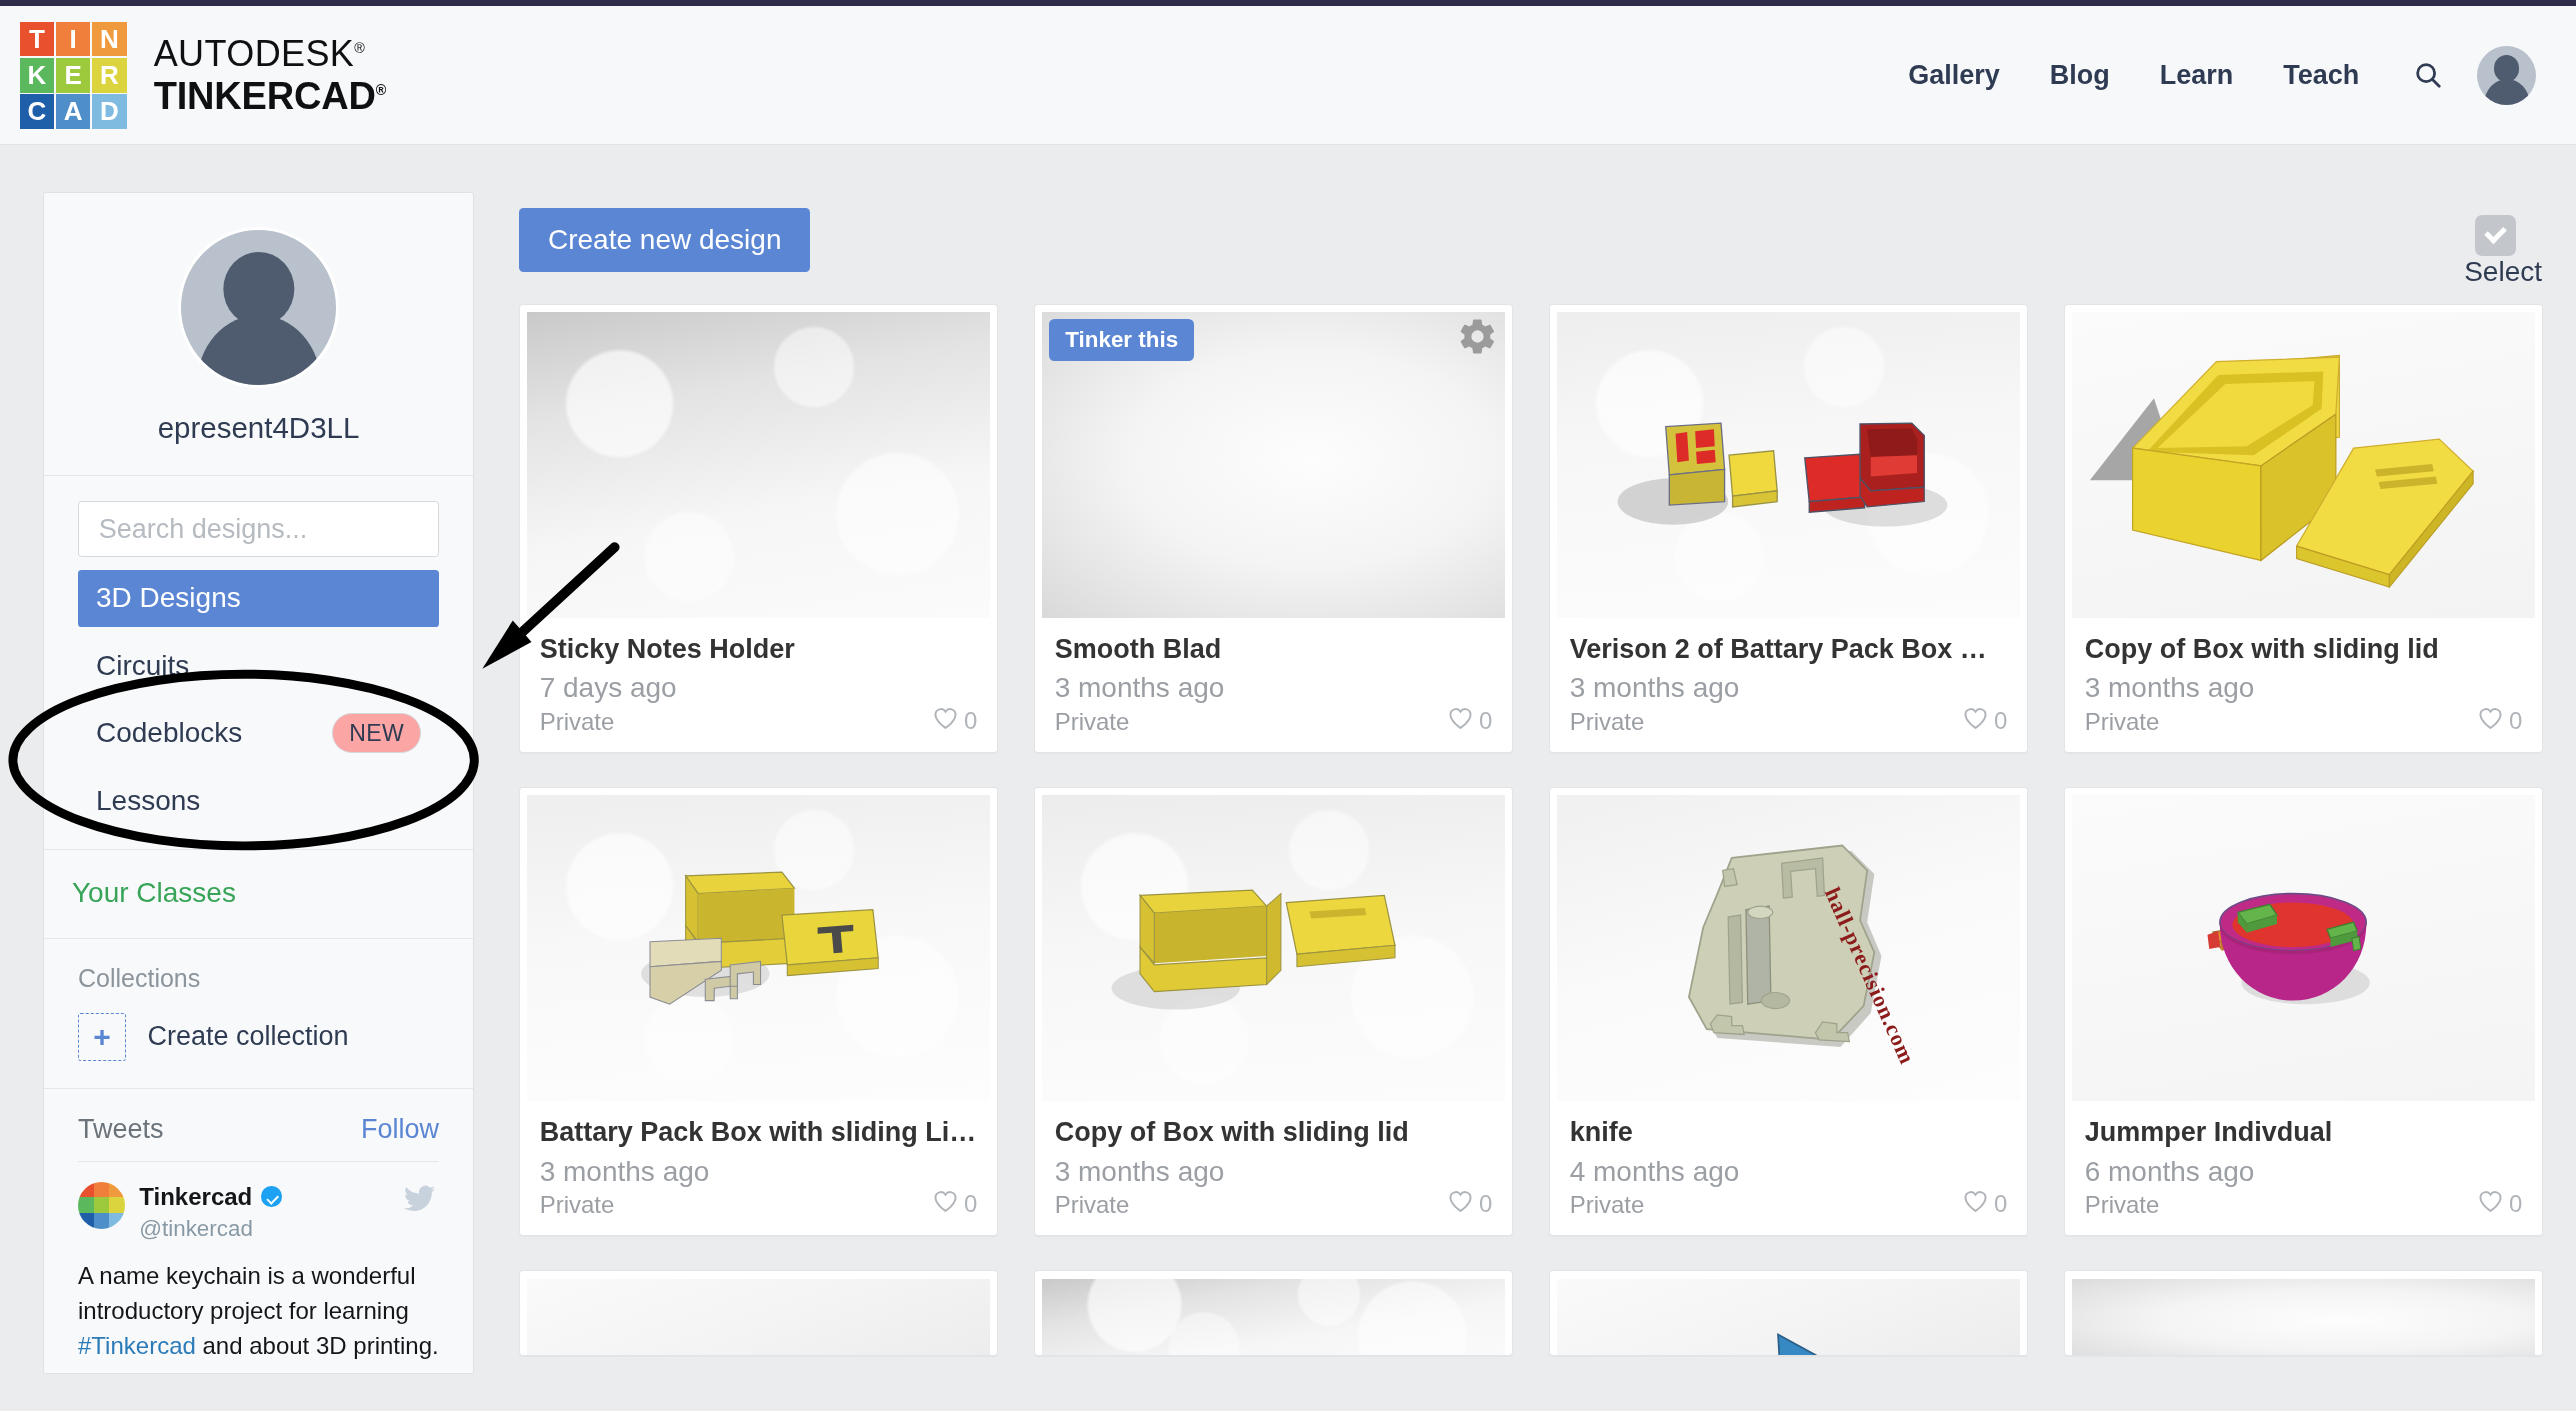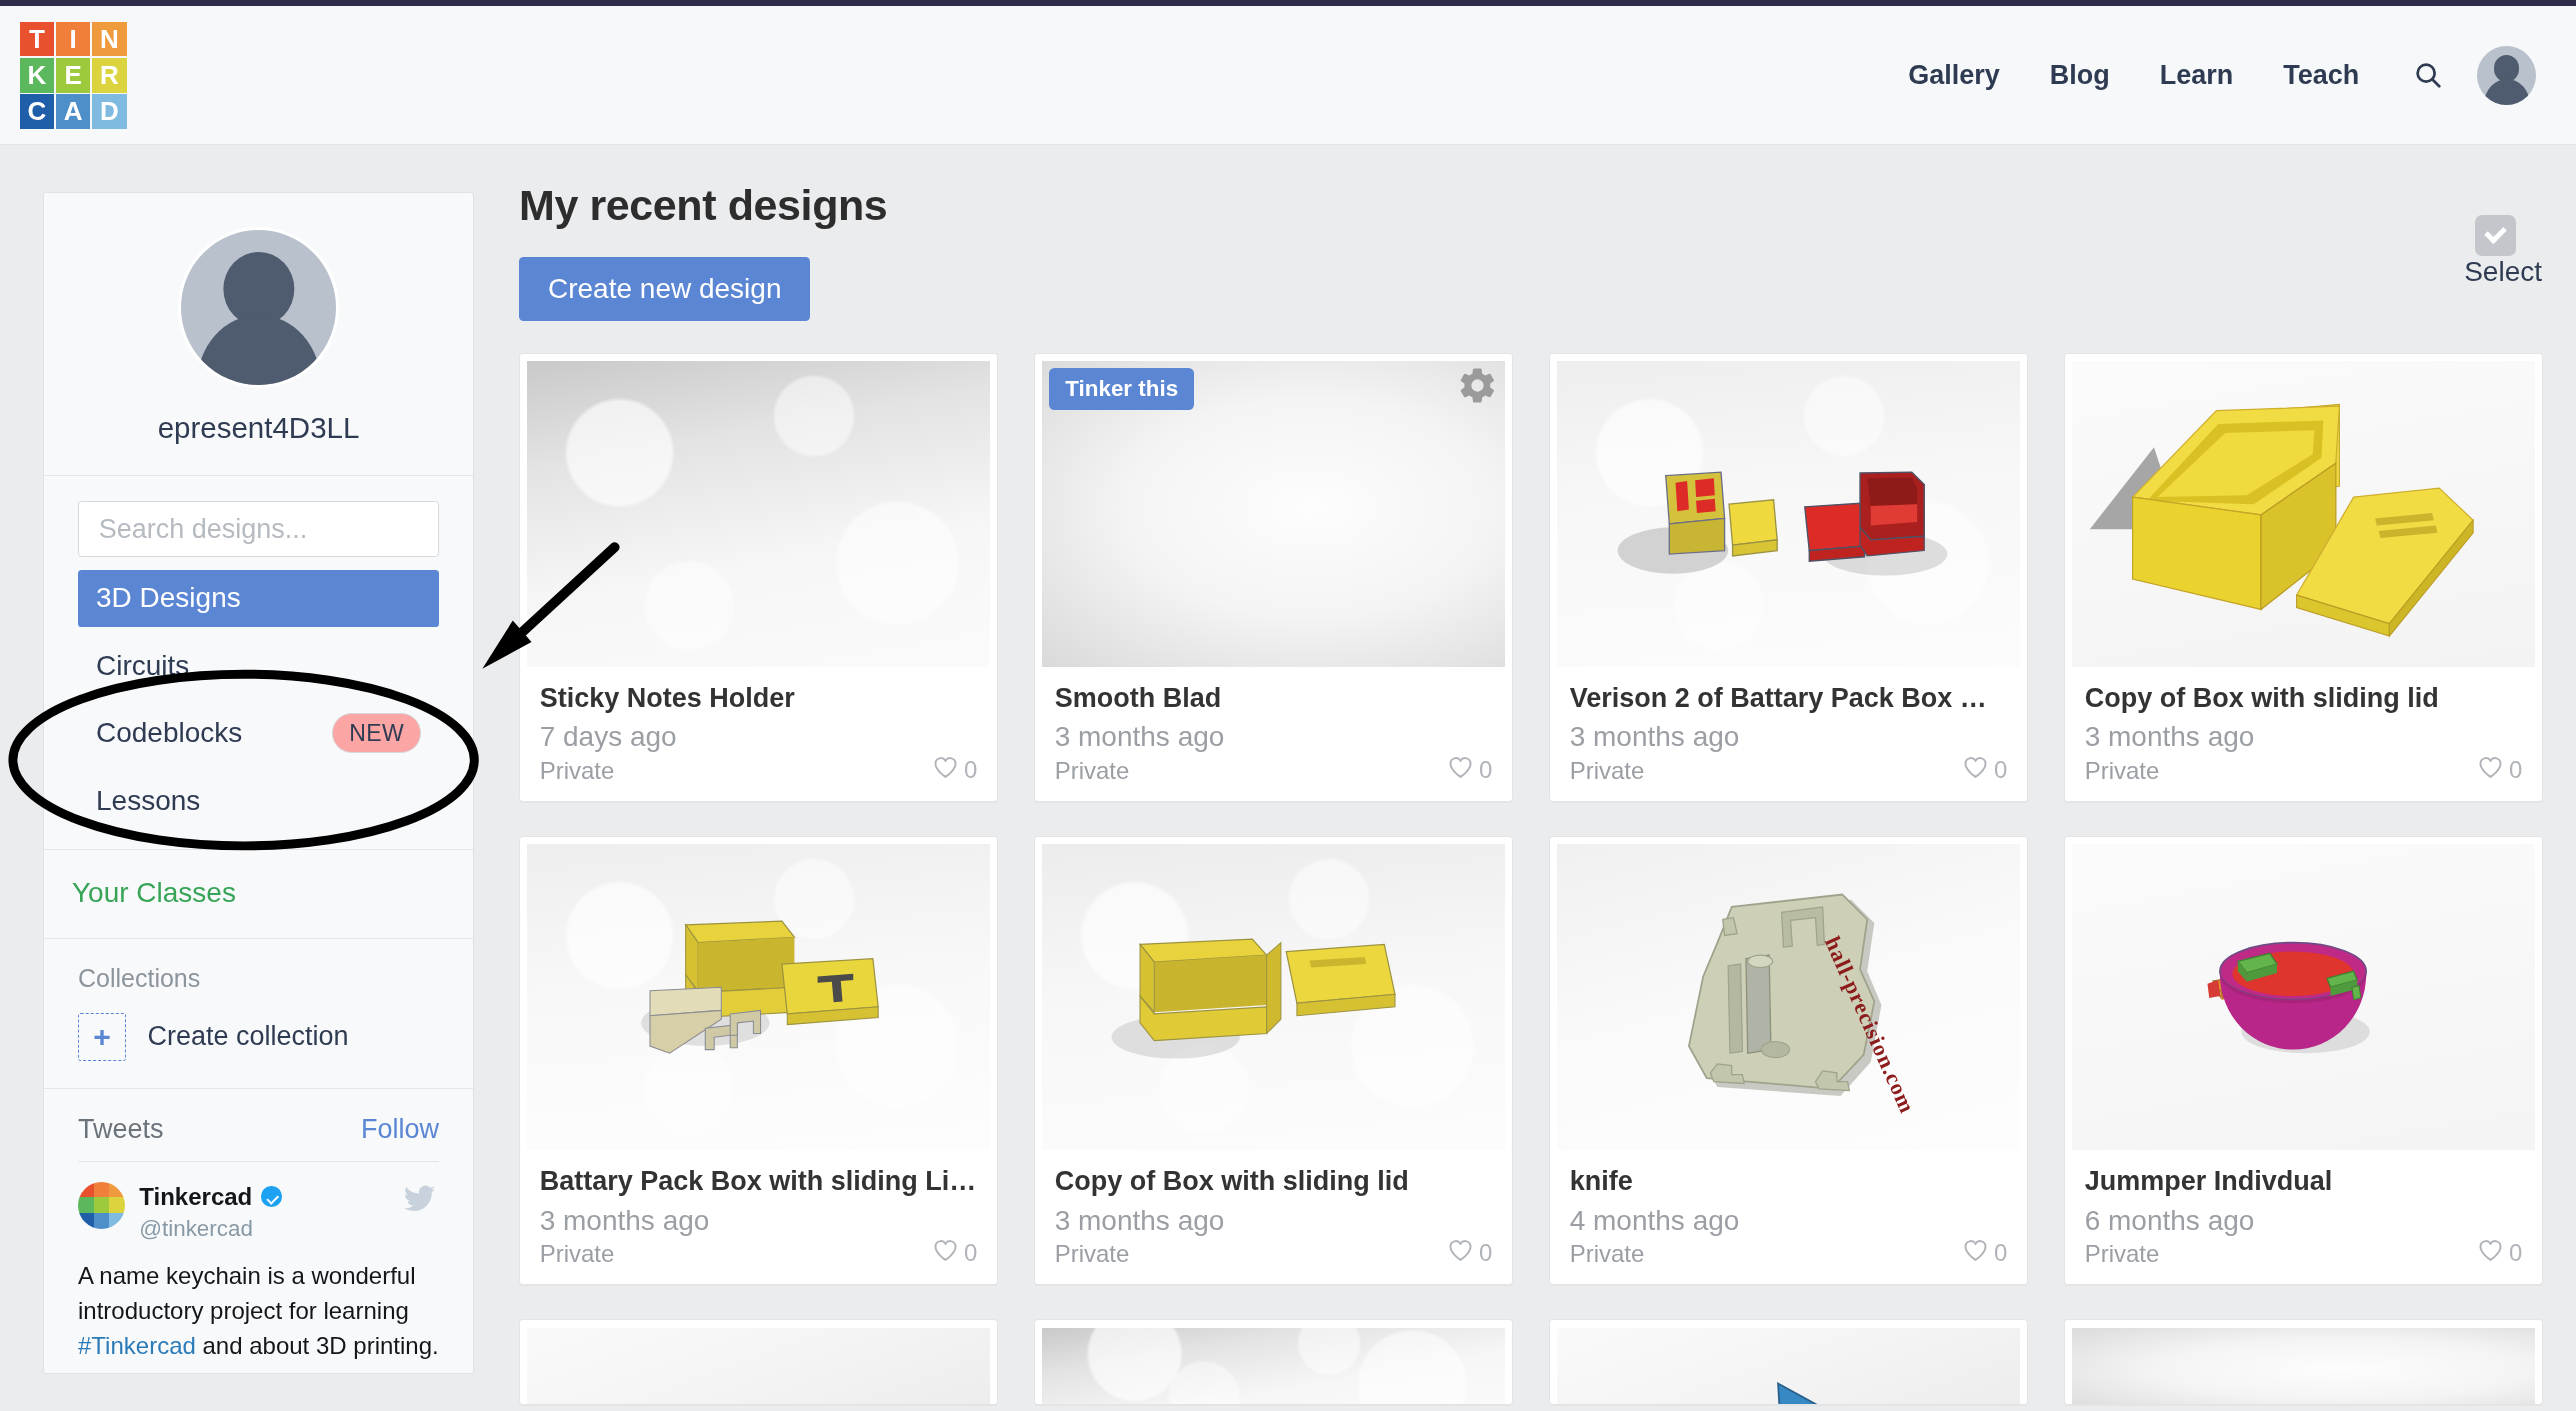--- a/index.html
+++ b/index.html
@@ -360,20 +360,24 @@
         <div class="logo-cell" style="background: rgb(232, 80, 46);">T</div>
         <div class="logo-cell" style="background: rgb(239, 127, 59);">I</div>
         <div class="logo-cell" style="background: rgb(240, 154, 62);">N</div>
         <div class="logo-cell" style="background: rgb(91, 184, 92);">K</div>
         <div class="logo-cell" style="background: rgb(157, 201, 61);">E</div>
         <div class="logo-cell" style="background: rgb(220, 212, 62);">R</div>
         <div class="logo-cell" style="background: rgb(31, 95, 169);">C</div>
         <div class="logo-cell" style="background: rgb(79, 143, 201);">A</div>
         <div class="logo-cell" style="background: rgb(127, 187, 224);">D</div>
       </div>
+    <div class="brand-text">
+      <div class="brand-top"><span>AUTODESK</span><sup>®</sup></div>
+      <div class="brand-bot"><span>TINKERCAD</span><sup>®</sup></div>
+    </div>
   </div>
   <div class="nav">
     <a class="nav-link">Gallery</a>
     <a class="nav-link">Blog</a>
     <a class="nav-link">Learn</a>
     <a class="nav-link">Teach</a>
     <span class="nav-search">
       <svg width="30" height="30" viewBox="0 0 24 24" fill="none" stroke="#2f3b52" stroke-width="2.2">
         <circle cx="10.5" cy="10.5" r="6.8"></circle>
           <line x1="15.6" y1="15.6" x2="21" y2="21" stroke-linecap="round"></line>
@@ -459,21 +463,20 @@
           </span>
         </div>
         <div class="tweet-body">
           <span>A name keychain is a wonderful introductory project for learning </span><span class="tweet-tag">#Tinkercad</span><span> and about 3D printing.</span>
         </div>
       </div>
     </div>
   </aside>
 
   <main class="main">
-    <h1 class="main-title">My recent designs</h1>
     <button class="create-btn">Create new design</button>
 
     <div class="select-ctl">
       <span class="select-check"></span>
       <span class="select-label">Select</span>
     </div>
 
     <div class="grid" id="designs-grid">
         <div class="card">
           <div class="thumb">

